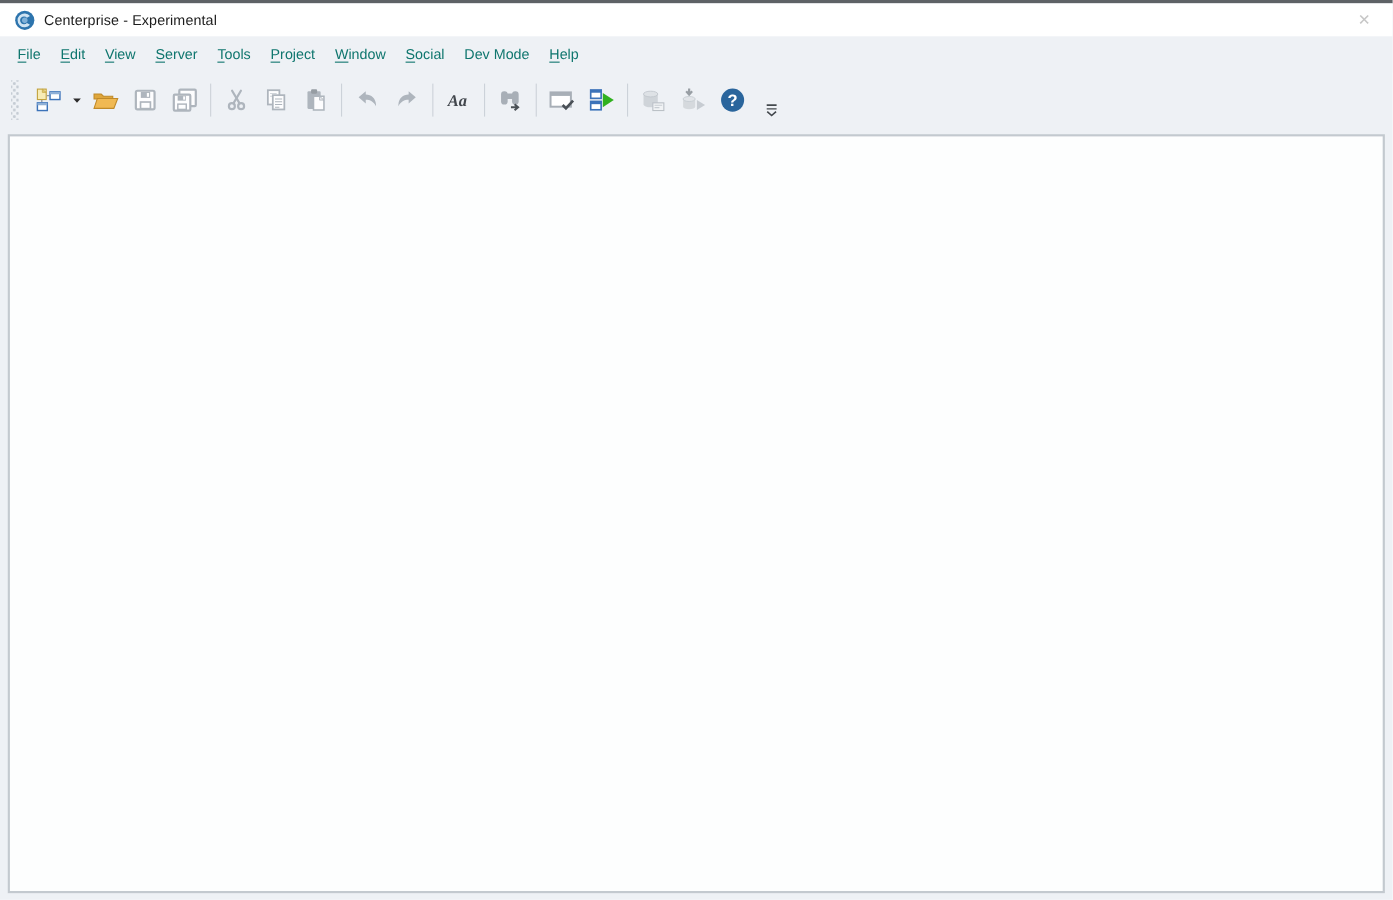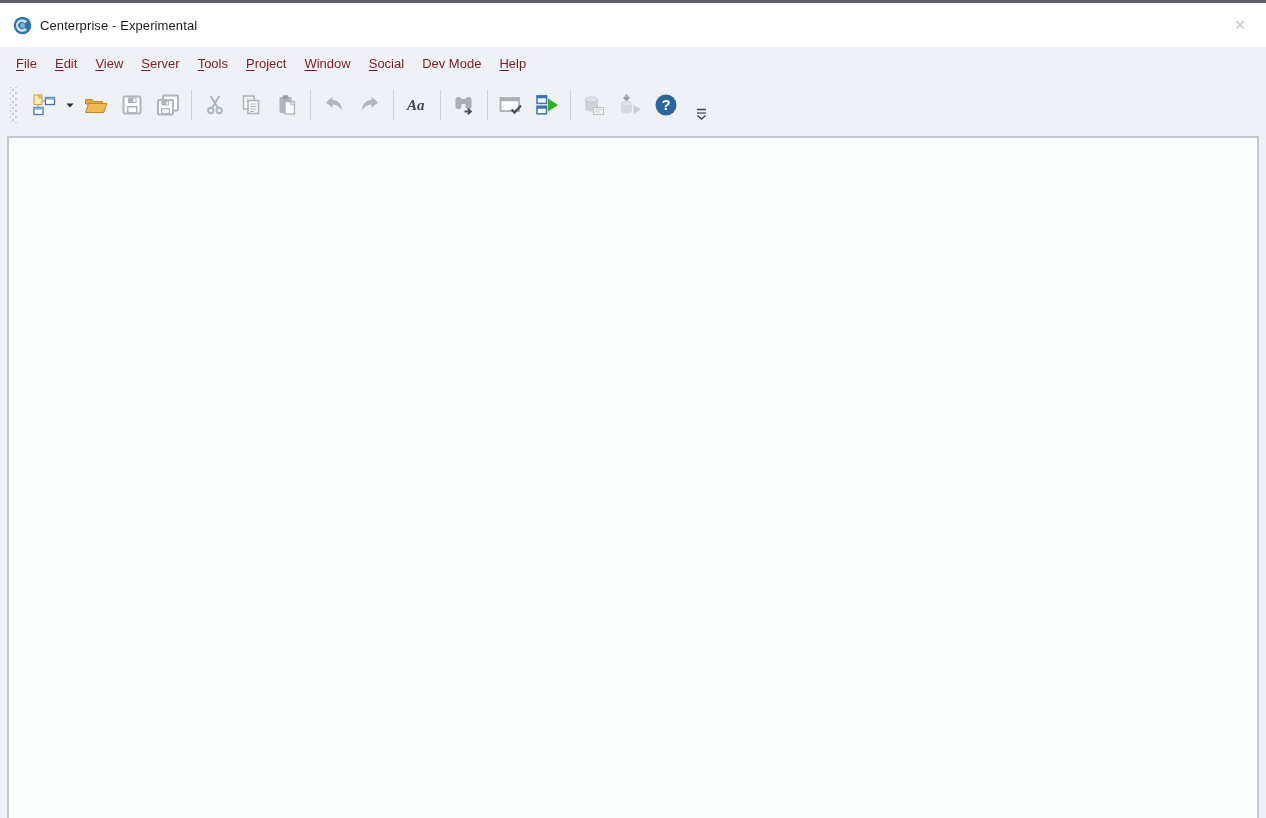--- a/index.html
+++ b/index.html
@@ -5,21 +5,21 @@
   * { box-sizing: border-box; margin: 0; padding: 0; }
   html, body { width: 1266px; height: 818px; overflow: hidden; }
   body {
     font-family: "Liberation Sans", sans-serif;
     background: var(--chrome-bg, #eef1f5);
     border-top: 3px solid var(--top-edge, #5e6266);
   }
 
   
   .titlebar {
-    height: 44px;
+    height: 30px;
     background: var(--titlebar-bg, #ffffff);
     display: flex;
     align-items: center;
     padding-left: 13px;
     position: relative;
   }
   .logo { width: 19px; height: 19px; margin-right: 8px; display: inline-flex; }
   .title-text { font-size: 13px; color: #1c1c1c; letter-spacing: 0.1px; }
   .close-btn {
     position: absolute; right: 16px; top: 50%; transform: translateY(-50%);
@@ -30,21 +30,21 @@
   
   .menubar {
     height: 33px;
     display: flex;
     align-items: center;
     padding-left: 7px;
     background: var(--chrome-bg, #eef1f5);
   }
   .menu-item {
     font-size: 13px;
-    color: #7f1d1d;
+    color: #0f766e;
     padding: 7px 9px;
     cursor: default;
     white-space: nowrap;
   }
   .menu-item u { text-decoration: underline; text-underline-offset: 2px; }
 
   
   .toolbar {
     height: 56px;
     display: flex;

